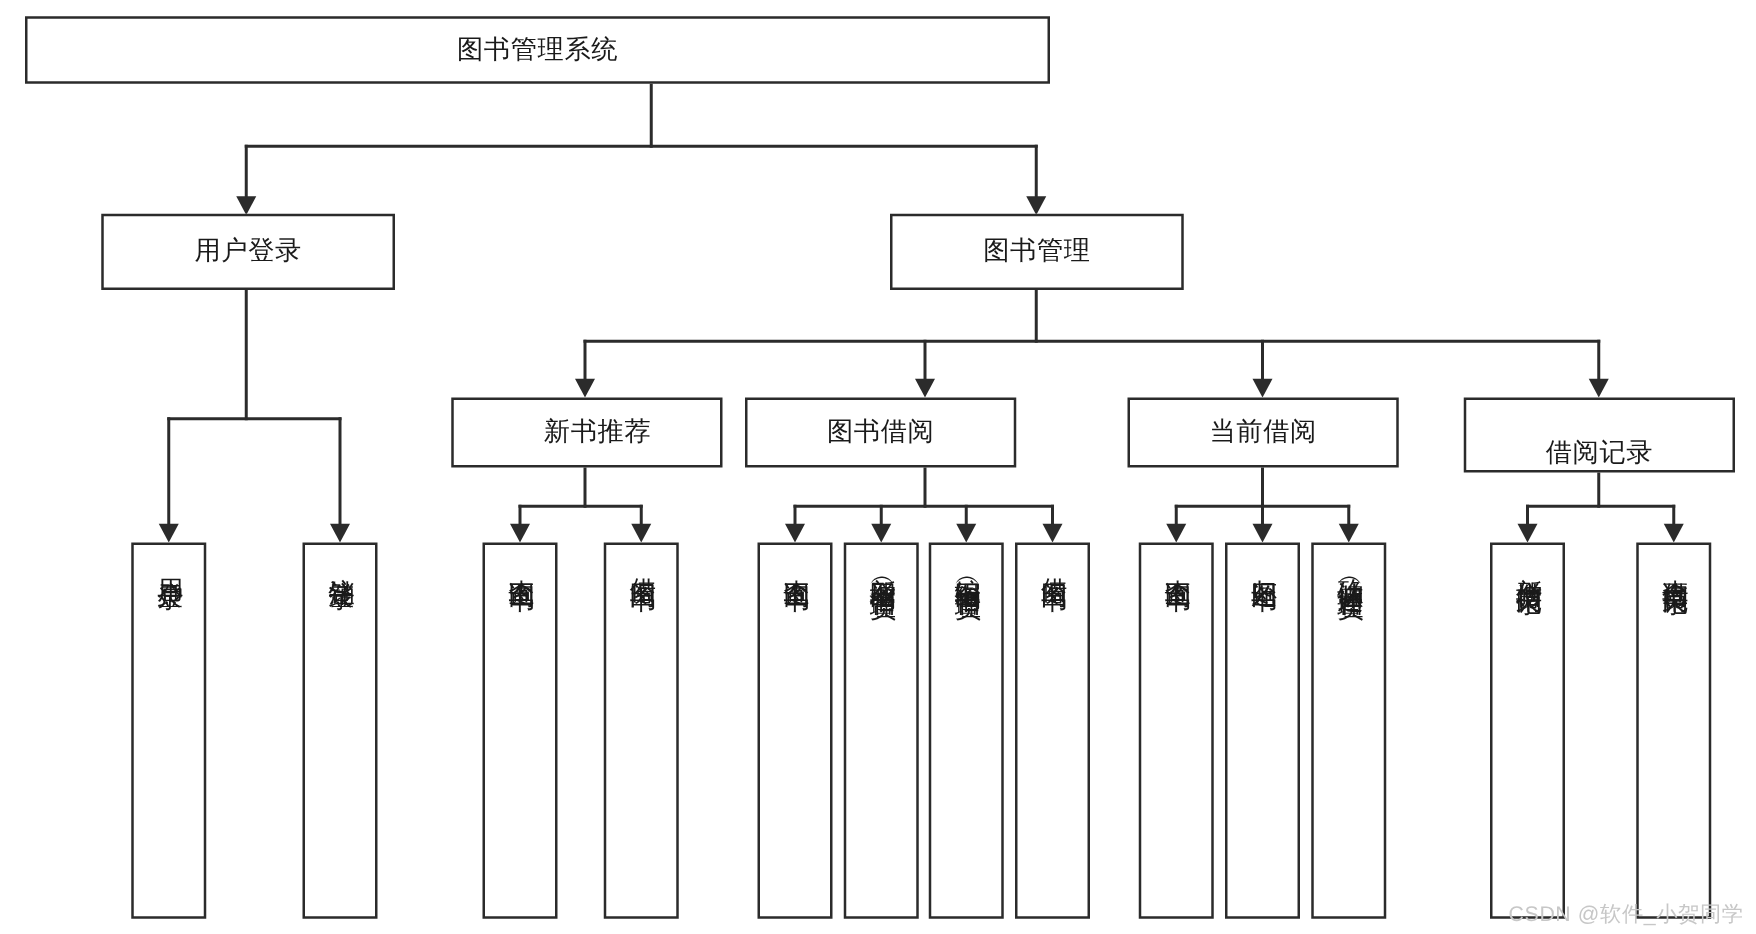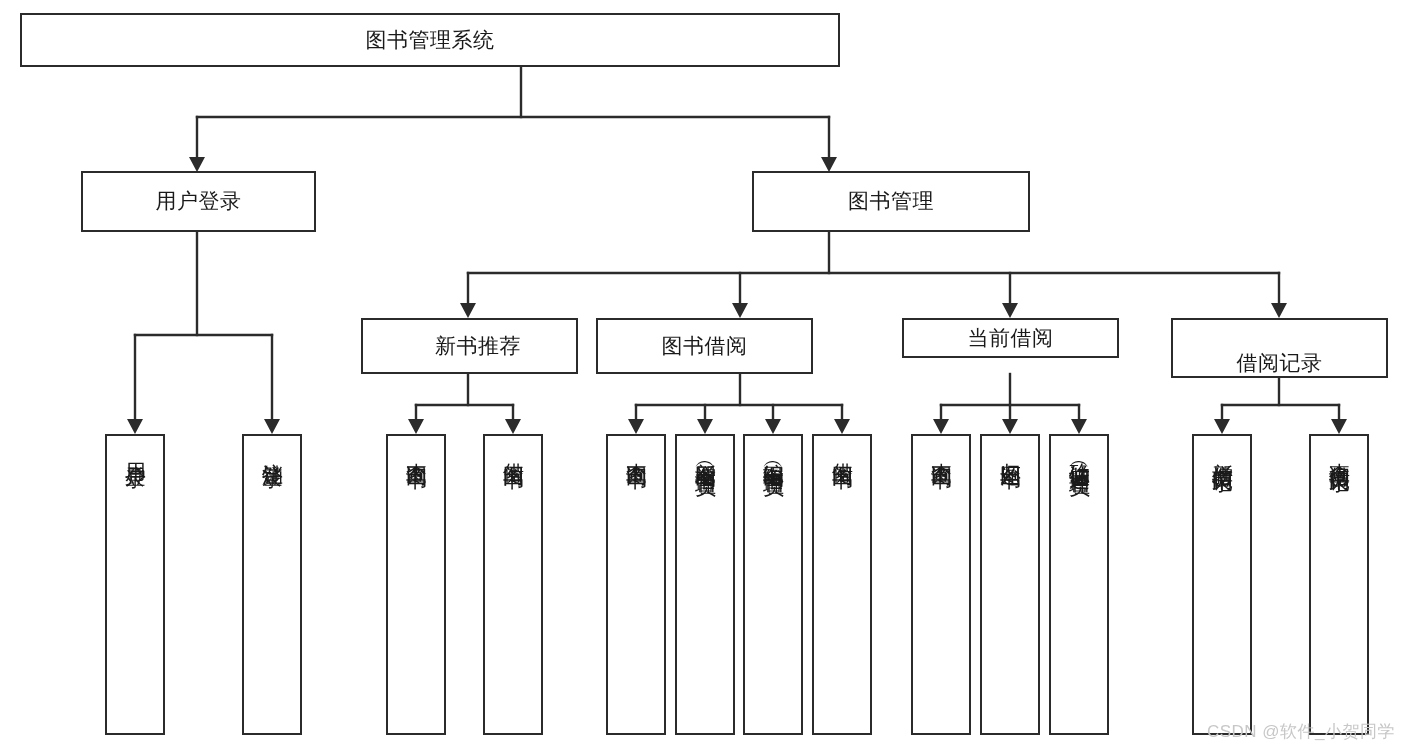--- a/index.html
+++ b/index.html
@@ -158,33 +158,33 @@
   </svg>
 
   <div class="node node-h" style="left:20px; top:13px; width:820px; height:54px;">
     <span class="node-label">图书管理系统</span>
   </div>
 
   <div class="node node-h" style="left:81px; top:171px; width:235px; height:61px;">
     <span class="node-label">用户登录</span>
   </div>
 
-  <div class="node node-h" style="left:712px; top:171px; width:278px; height:61px;margin-left:40px;">
+  <div class="node node-h" style="left:712px; top:171px; width:235px; height:61px;">
     <span class="node-label">图书管理</span>
   </div>
 
   <div class="node node-h" style="left:361px; top:318px; width:217px; height:56px;padding-left:17px;">
     <span class="node-label">新书推荐</span>
   </div>
 
   <div class="node node-h" style="left:596px; top:318px; width:217px; height:56px;">
     <span class="node-label">图书借阅</span>
   </div>
 
-  <div class="node node-h" style="left:902px; top:318px; width:217px; height:40px;">
+  <div class="node node-h" style="left:902px; top:318px; width:217px; height:56px;">
     <span class="node-label">当前借阅</span>
   </div>
 
   <div class="node node-h" style="left:1171px; top:318px; width:217px; height:60px;align-items:flex-end;">
     <span class="node-label">借阅记录</span>
   </div>
 
   <div class="node node-v" style="left:105px; top:434px; width:60px; height:301px;">
     <span class="node-label">用户登录</span>
   </div>

